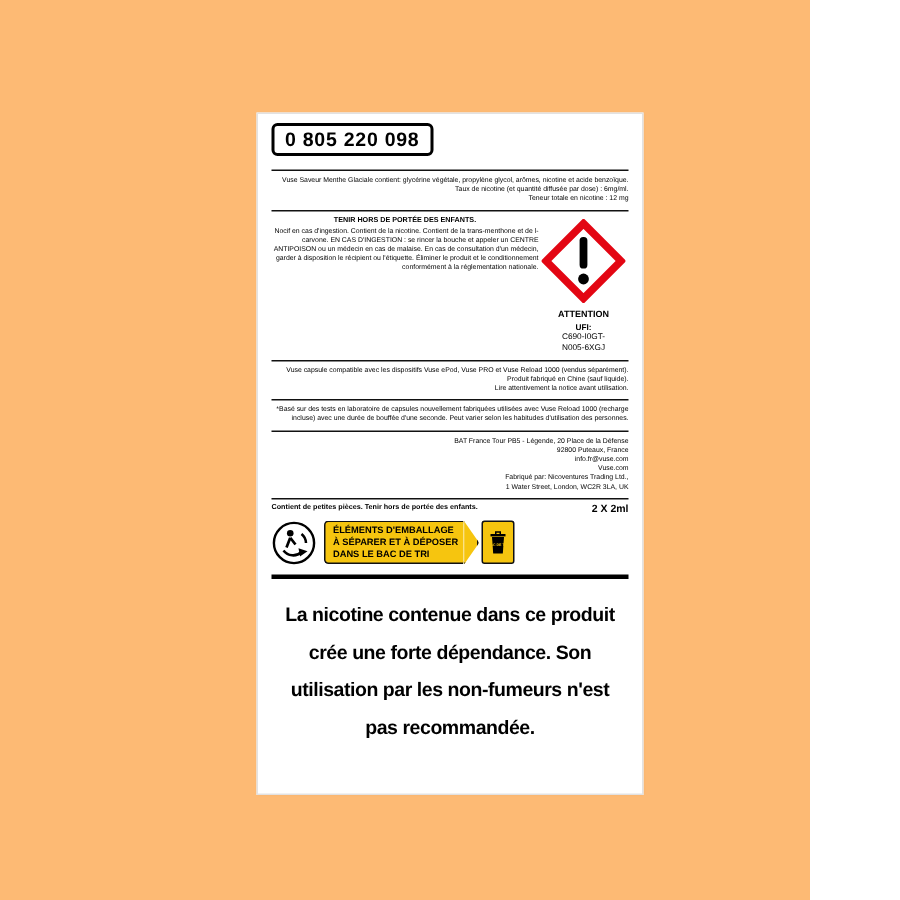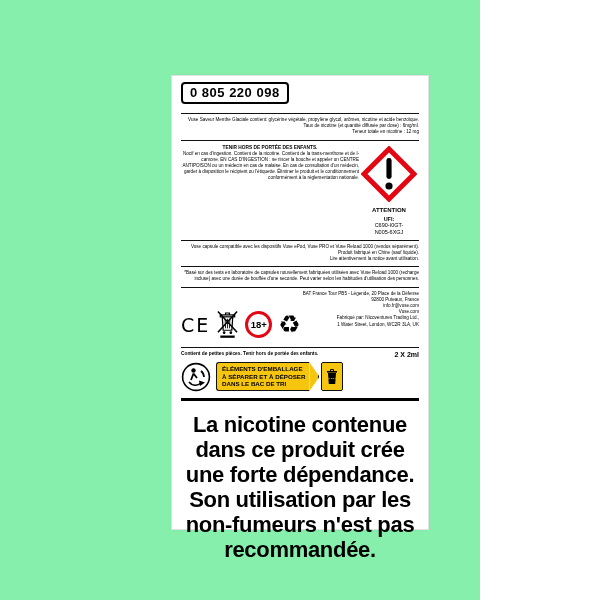--- a/index.html
+++ b/index.html
@@ -1,17 +1,17 @@
 <!DOCTYPE html>
 <html><head>
 <meta charset="utf-8">
 <style>
   * { margin:0; padding:0; box-sizing:border-box; }
   html,body { width:600px; height:600px; background:#ffffff; font-family:"Liberation Sans", sans-serif; color:#000; }
-  .stage { position:relative; width:480px; height:600px; background:#86efac; overflow:hidden; }
+  .stage { position:relative; width:540px; height:600px; background:#fdba74; overflow:hidden; }
 
   .card {
     position:absolute; left:171px; top:75px; width:258px; height:455px;
     background:#fff; border:1px solid #e2e2e2; box-shadow:0 0 2px rgba(0,0,0,.06);
     padding:6px 9px 0 9px; display:flex; flex-direction:column;
   }
 
   
   .phone-wrap { margin-bottom:9px; }
   .phone-box {
@@ -67,21 +67,21 @@
     padding:2px 4px 2px 5px; font-weight:bold; font-size:6.2px; line-height:7.6px;
   }
   .sort-arrow { width:10px; background:#f6c50f; border:1px solid #111; border-left:none;
     clip-path:polygon(0 0, 100% 50%, 0 100%); }
   .sort-bin { width:22px; margin-left:2px; background:#f6c50f; border:1px solid #111;
     border-radius:2px; display:flex; align-items:center; justify-content:center; }
 
   
   .main-warning {
     margin-top:6px; padding:5px 2px; text-align:center;
-    font-size:22px; line-height:25px; font-weight:bold; letter-spacing:-.3px;
+    font-size:13px; line-height:25px; font-weight:bold; letter-spacing:-.3px;
   }
 </style>
 </head>
 <body>
 
 <div class="stage">
   <div class="card">
 
     <div class="phone-wrap">
       <div class="phone-box">0 805 220 098</div>
@@ -123,37 +123,20 @@
       <div>Lire attentivement la notice avant utilisation.</div>
     </div>
 
     <div class="rule"></div>
 
     <div class="footnote t-tiny t-right">*Basé sur des tests en laboratoire de capsules nouvellement fabriquées utilisées avec Vuse Reload 1000 (recharge incluse) avec une durée de bouffée d'une seconde. Peut varier selon les habitudes d'utilisation des personnes.</div>
 
     <div class="rule"></div>
 
     <div class="certrow">
-      <div class="icons">
-        <span class="ce">CE</span>
-        <svg width="23" height="29" viewBox="0 0 24 30">
-          <g stroke="#000" stroke-width="1.3" fill="none">
-            <path d="M10 5 L10 3 L14 3 L14 5"></path>
-            <rect x="4.5" y="5" width="15" height="2"></rect>
-            <path d="M6.5 7 L7.5 21 L16.5 21 L17.5 7"></path>
-            <path d="M9.5 9 L10 19 M12 9 L12 19 M14.5 9 L14 19" stroke-width="0.9"></path>
-            <path d="M2 1.5 L22 23 M22 1.5 L2 23" stroke-width="1.6"></path>
-          </g>
-          <circle cx="8.5" cy="23.5" r="1.4" fill="#000"></circle>
-          <circle cx="15.5" cy="23.5" r="1.4" fill="#000"></circle>
-          <rect x="4.5" y="26.5" width="15" height="2.4" fill="#000"></rect>
-        </svg>
-        <span class="age">18+</span>
-        <span class="recycle">♻</span>
-      </div>
       <div class="addr t-tiny t-right">
         <div>BAT France Tour PB5 - Légende, 20 Place de la Défense</div>
         <div>92800 Puteaux, France</div>
         <div>info.fr@vuse.com</div>
         <div>Vuse.com</div>
         <div>Fabriqué par: Nicoventures Trading Ltd.,</div>
         <div>1 Water Street, London, WC2R 3LA, UK</div>
       </div>
     </div>
 

